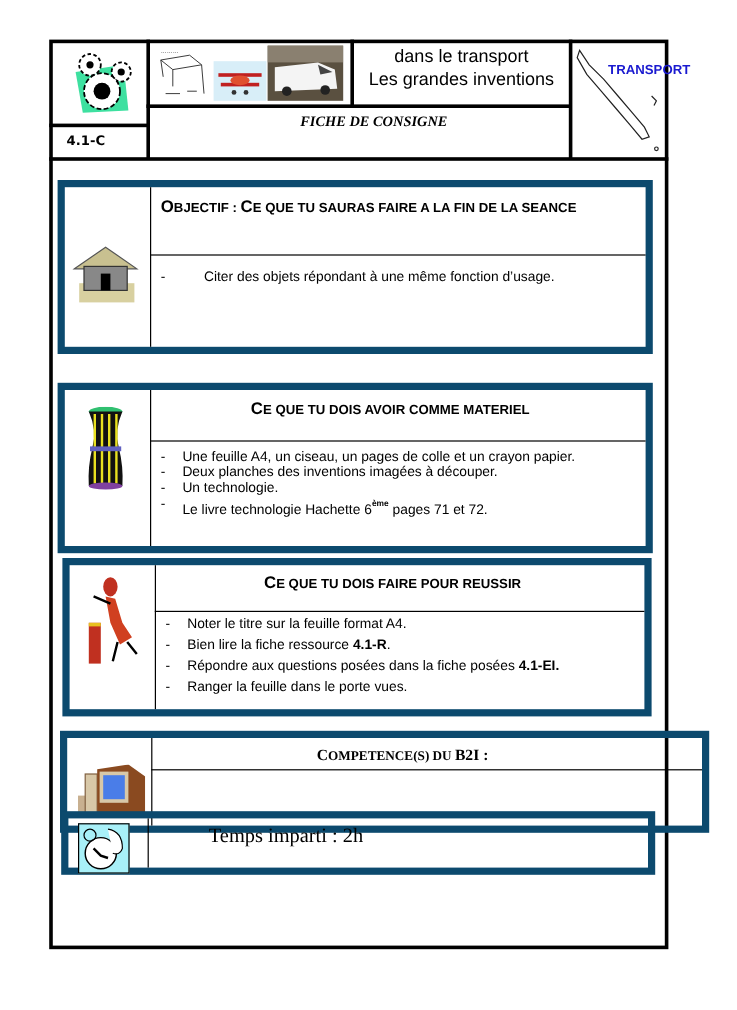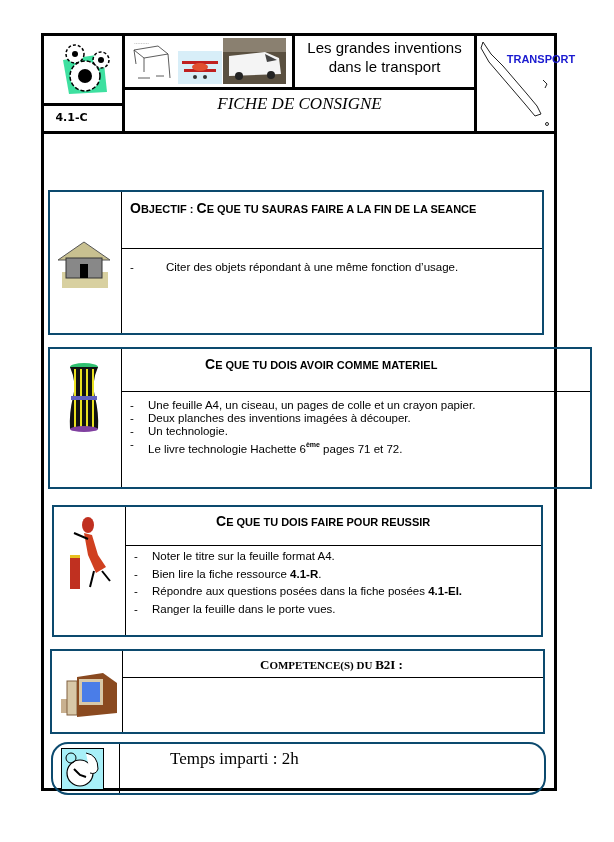--- a/index.html
+++ b/index.html
@@ -2,22 +2,22 @@
 <html><head>
 <meta charset="utf-8">
 <style>
   html, body { margin:0; padding:0; background:#ffffff; }
   body { width:614px; height:842px; position:relative; font-family:"Liberation Sans", sans-serif; color:#000; overflow:hidden; }
   .abs { position:absolute; box-sizing:border-box; }
   .frame { left:41px; top:33px; width:516px; height:758px; border:3px solid #000; }
   .hdr-line { background:#000; position:absolute; }
   .code { font-family:"DejaVu Sans", sans-serif; font-weight:bold; font-size:11px; text-align:center; }
   .topic { font-size:15px; text-align:center; line-height:19px; }
-  .fiche { font-family:"Liberation Serif", serif; font-style:italic; font-weight:normal; font-size:17px; text-align:center; }
-  .box { border:2px solid #0c4a6e;margin-top:40px; }
+  .fiche { font-family:"Liberation Serif", serif; font-style:italic; font-weight:bold; font-size:12px; text-align:center;margin-left:12px; }
+  .box { border:6px solid #0c4a6e; }
   .box .vdiv { position:absolute; top:0; bottom:0; width:1px; background:#000; }
   .box .hdiv { position:absolute; height:1px; background:#000; }
   .sc-title { font-weight:bold; font-size:11px; text-transform:uppercase; letter-spacing:0px; position:absolute; }
   .sc-title .cap { font-size:14px; }
   .list { position:absolute; font-size:11.5px; line-height:13px; margin:0; padding:0; list-style:none; }
   .list li { position:relative; padding-left:18px; }
   .list li::before { content:"-"; position:absolute; left:0; }
   .list.spaced li { line-height:17.5px; }
   .comp-title { font-family:"Liberation Serif", serif; font-weight:bold; font-size:11px; position:absolute; }
   .comp-title .cap { font-size:13px; }
@@ -74,22 +74,22 @@
   <svg width="63" height="46" viewBox="0 0 63 46">
     <rect x="0" y="0" width="63" height="14" fill="#8a8070"></rect>
     <path d="M6,18 L42,14 L56,20 L58,36 L6,38 Z" fill="#f4f4f4"></path>
     <path d="M42,16 L54,22 L44,24 Z" fill="#444"></path>
     <circle cx="16" cy="38" r="4" fill="#222"></circle>
       <circle cx="48" cy="37" r="4" fill="#222"></circle>
   </svg>
 </div>
 
 <div class="abs topic" style="left:295px;top:38px;width:179px;">
+  <div>dans le transport</div>
   <div>Les grandes inventions</div>
-  <div>dans le transport</div>
 </div>
 
 <div class="abs fiche" style="left:125px;top:94px;width:349px;">FICHE DE CONSIGNE</div>
 
 <div class="abs" style="left:477px;top:36px;width:78px;height:94px;">
   <svg width="78" height="94" viewBox="0 0 78 94">
     <path d="M6,6 L14,18 L26,30 L38,44 L50,58 L60,70 L64,78 L58,80 L48,68 L36,54 L24,40 L12,26 L4,12 Z" fill="none" stroke="#222" stroke-width="1"></path>
     <circle cx="70" cy="88" r="1.5" fill="none" stroke="#222"></circle>
     <path d="M66,44 L70,48 L68,52" fill="none" stroke="#222"></path>
   </svg>
@@ -108,21 +108,21 @@
     </svg>
   </div>
   <div class="sc-title" style="left:80px;top:8px;">
     <span class="cap">O</span><span>bjectif : </span><span class="cap">C</span><span>e que tu sauras faire a la fin de la seance</span>
   </div>
   <ul class="list" style="left:80px;top:69px;">
     <li><span style="padding-left:18px;">Citer des objets répondant à une même fonction d’usage.</span></li>
   </ul>
 </div>
 
-<div class="abs box" style="left:48px;top:307px;width:544px;height:142px;">
+<div class="abs box" style="left:48px;top:319px;width:496px;height:142px;">
   <div class="vdiv" style="left:71px;"></div>
   <div class="hdiv" style="left:71px;right:0;top:42px;"></div>
   <div class="abs" style="left:17px;top:14px;width:34px;height:70px;">
     <svg width="34" height="70" viewBox="0 0 34 70">
       <ellipse cx="17" cy="4" rx="14" ry="4" fill="#30c070"></ellipse>
       <path d="M3,4 Q10,20 6,34 Q2,50 3,66 L31,66 Q32,50 28,34 Q24,20 31,4 Z" fill="#111"></path>
       <g stroke="#e8e020" stroke-width="2">
         <line x1="8" y1="6" x2="8" y2="64"></line>
           <line x1="14" y1="6" x2="14" y2="64"></line>
         <line x1="20" y1="6" x2="20" y2="64"></line>
@@ -160,38 +160,38 @@
     <span class="cap">C</span><span>e que tu dois faire pour reussir</span>
   </div>
   <ul class="list spaced" style="left:80px;top:41px;">
     <li><span> Noter le titre sur la feuille format A4.</span></li>
     <li><span>Bien lire la fiche ressource </span><b>4.1-R</b><span>.</span></li>
     <li><span>Répondre aux questions posées dans la fiche posées </span><b>4.1-EI.</b></li>
     <li><span>Ranger la feuille dans le porte vues.</span></li>
   </ul>
 </div>
 
-<div class="abs box" style="left:50px;top:609px;width:495px;height:85px;padding-left:40px;">
+<div class="abs box" style="left:50px;top:609px;width:541px;height:85px;padding-left:40px;">
   <div class="vdiv" style="left:70px;"></div>
   <div class="hdiv" style="left:70px;right:0;top:26px;"></div>
   <div class="abs" style="left:7px;top:22px;width:58px;height:44px;">
     <svg width="58" height="44" viewBox="0 0 58 44">
       <rect x="2" y="26" width="8" height="14" fill="#c8b090"></rect>
       <rect x="8" y="8" width="10" height="34" fill="#d8c8a8" stroke="#806040"></rect>
       <path d="M18,4 L44,0 L58,10 L58,40 L18,44 Z" fill="#8a4a20"></path>
       <rect x="20" y="6" width="24" height="26" fill="#d8c8a8"></rect>
       <rect x="23" y="9" width="18" height="20" fill="#4a7de8"></rect>
     </svg>
   </div>
   <div class="comp-title" style="left:208px;top:6px;">
     <span class="cap">C</span><span>OMPETENCE(S) DU </span><span class="cap">B2I :</span>
   </div>
 </div>
 
-<div class="abs box" style="left:51px;top:702px;width:495px;height:53px;border-radius:17px;">
+<div class="abs box" style="left:51px;top:676px;width:495px;height:53px;">
   <div class="vdiv" style="left:66px;"></div>
   <div class="abs" style="left:8px;top:4px;width:43px;height:42px;border:1px solid #000;background:#a8f0f8;">
     <svg width="41" height="40" viewBox="0 0 41 40">
       <circle cx="18" cy="24" r="13" fill="#fff" stroke="#000" stroke-width="1.2"></circle>
       <circle cx="9" cy="9" r="5" fill="none" stroke="#000"></circle>
       <path d="M24,4 Q36,6 36,20 Q34,26 28,24" fill="#fff" stroke="#000"></path>
       <path d="M12,20 L18,26 L24,28" stroke="#000" stroke-width="2" fill="none"></path>
     </svg>
   </div>
   <div class="time" style="left:117px;top:5px;">Temps imparti : 2h</div>

